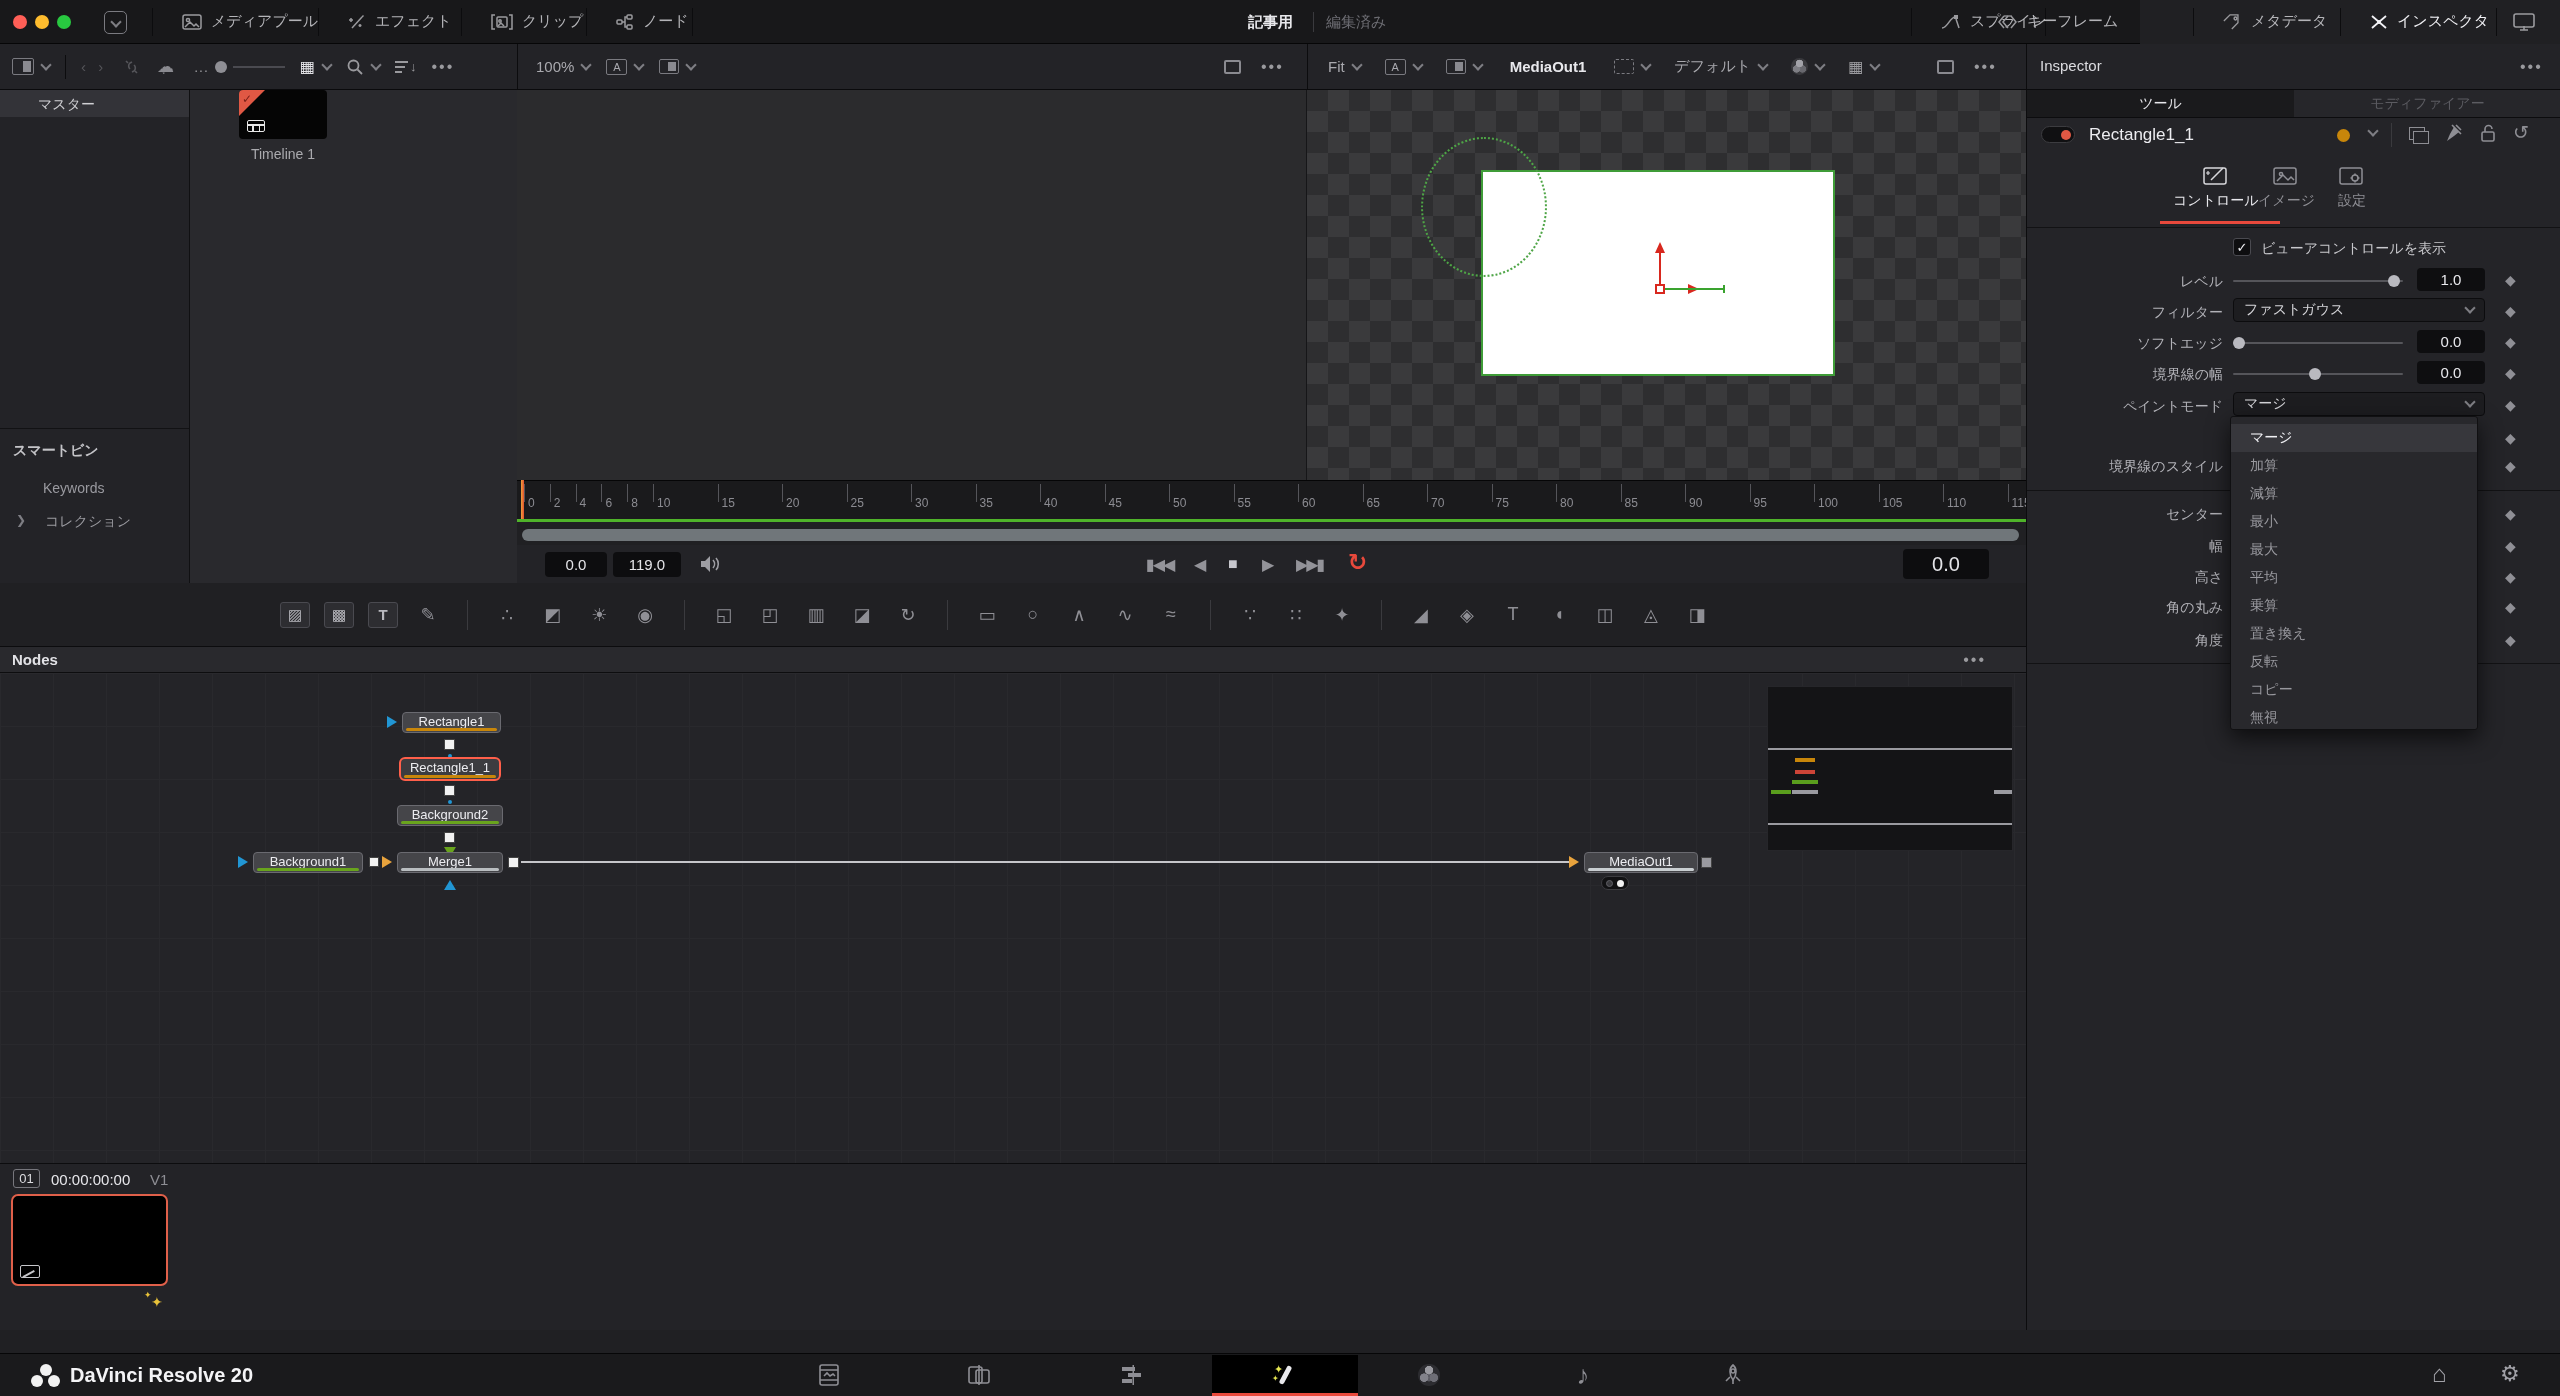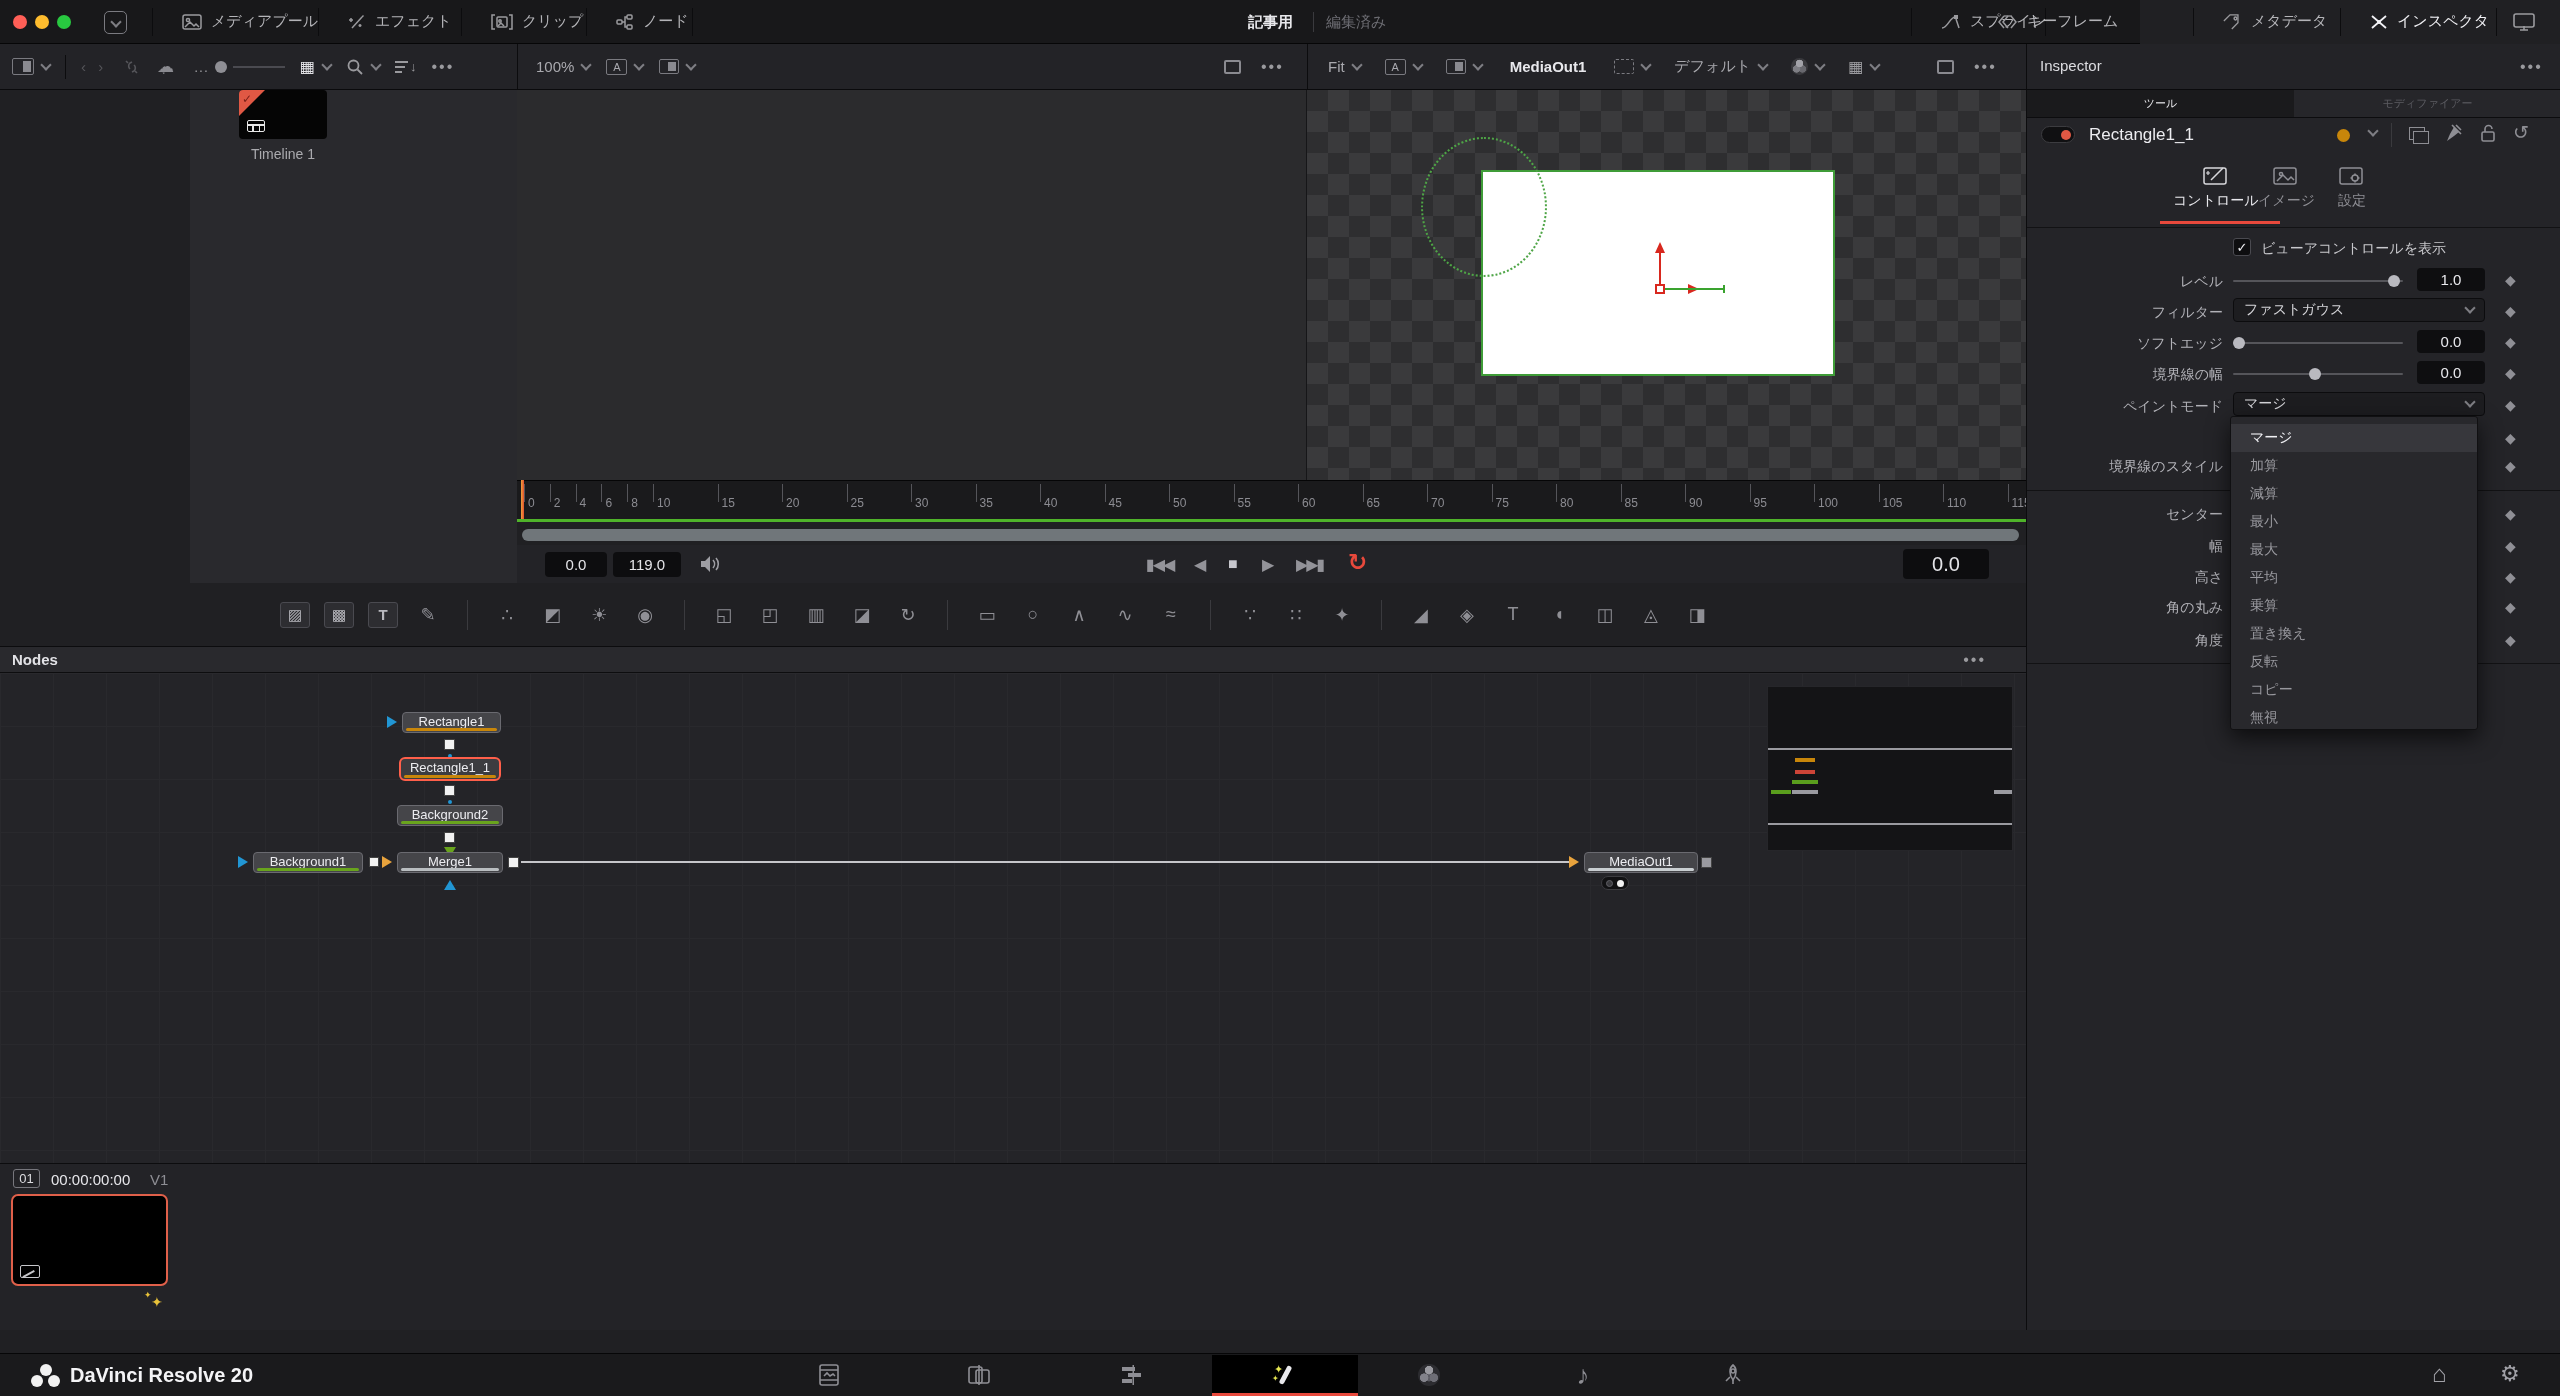--- a/index.html
+++ b/index.html
@@ -82,21 +82,21 @@
   .tri-u { border-left:6px solid transparent; border-right:6px solid transparent; border-bottom:10px solid #2196d4; position:absolute; }
   .bdot { position:absolute; width:4px; height:4px; border-radius:50%; background:#2196d4; }
   
   #clipstrip { left:0; top:1163px; width:2026px; height:167px; background:#232327; border-top:1px solid #0c0c0e; }
   
   #statusbar { left:0; top:1330px; width:2560px; height:23px; background:#2a2a2e; border-top:1px solid #060607; display:flex; align-items:center; }
   #appbar { left:0; top:1353px; width:2560px; height:43px; background:#1a1a1c; border-top:1px solid #060607; }
   .page-ic { position:absolute; top:2px; width:40px; height:38px; display:flex; align-items:center; justify-content:center; color:#8e8e94; font-size:22px; }
   
   #inspector { left:2026px; top:90px; width:534px; height:1240px; background:#242428; border-left:1px solid #0c0c0e; }
-  .itab { position:absolute; top:0; height:28px; display:flex; align-items:center; justify-content:center; font-size:11px; }
+  .itab { position:absolute; top:0; height:28px; display:flex; align-items:center; justify-content:center; font-size:14px; }
   .irow-label { position:absolute; width:196px; text-align:right; font-size:14px; color:#b2b2b8; white-space:nowrap; }
   .slider { position:absolute; left:206px; width:170px; height:2px; background:#55555a; border-radius:1px; }
   .knob { position:absolute; top:-5px; width:12px; height:12px; border-radius:50%; background:#b9b9bf; }
   .val-box { position:absolute; left:390px; width:68px; height:23px; background:#0e0e10; border-radius:4px; color:#e8e8ec; font-size:15px; display:flex; align-items:center; justify-content:center; }
   .diamond { position:absolute; left:478px; color:#8f8f95; font-size:14px; }
   .sel-box { position:absolute; left:206px; width:252px; height:24px; background:#1d1d20; border:1px solid #0c0c0e; border-radius:4px; color:#d4d4d8; font-size:14px; display:flex; align-items:center; padding:0 10px; }
   .sel-box .chev { margin-left:auto; }
   .ihdiv { position:absolute; left:0; width:534px; height:1px; background:#121214; }
   #pm-popup { position:absolute; left:203px; top:326px; width:248px; height:314px; background:#28282c; border:1px solid #101012; border-radius:3px;
     box-shadow:0 8px 22px rgba(0,0,0,.65); padding-top:7px; z-index:40; }
@@ -320,20 +320,30 @@
       <span class="dots3">•••</span>
     </div>
 
     <span class="abs" style="left:2040px;top:13px;font-size:15px;color:#dcdce0">Inspector</span>
     <span class="dots3 abs" style="left:2520px;top:14px">•••</span>
     <div class="vdiv abs" style="left:517px;top:0;height:45px"></div>
     <div class="vdiv abs" style="left:1307px;top:0;height:45px"></div>
     <div class="vdiv abs" style="left:2026px;top:0;height:45px"></div>
   </div>
 
+  <div id="mp-side" class="abs">
+    <div class="abs" style="left:0;top:0;width:189px;height:27px;background:#333338">
+      <span class="side-item" style="left:38px;top:6px;color:#d0d0d4">マスター</span>
+    </div>
+    <div class="abs" style="left:0;top:338px;width:189px;height:1px;background:#121214"></div>
+    <span class="side-item" style="left:13px;top:352px;font-weight:bold;color:#c4c4c8">スマートビン</span>
+    <span class="side-item" style="left:43px;top:390px">Keywords</span>
+    <span class="side-item" style="left:16px;top:423px;color:#7e7e84;font-size:12px">❯</span>
+    <span class="side-item" style="left:45px;top:423px">コレクション</span>
+  </div>
   <div id="mp-content" class="abs">
     <div id="tl-thumb">
       <span class="corner-flag">
           <span class="corner-check">✓</span>
         </span>
       <span class="tl-glyph">
           <i></i>
         </span>
     </div>
     <div class="abs" style="left:49px;top:56px;width:88px;text-align:center;font-size:14px;color:#aaaaae">Timeline 1</div>

